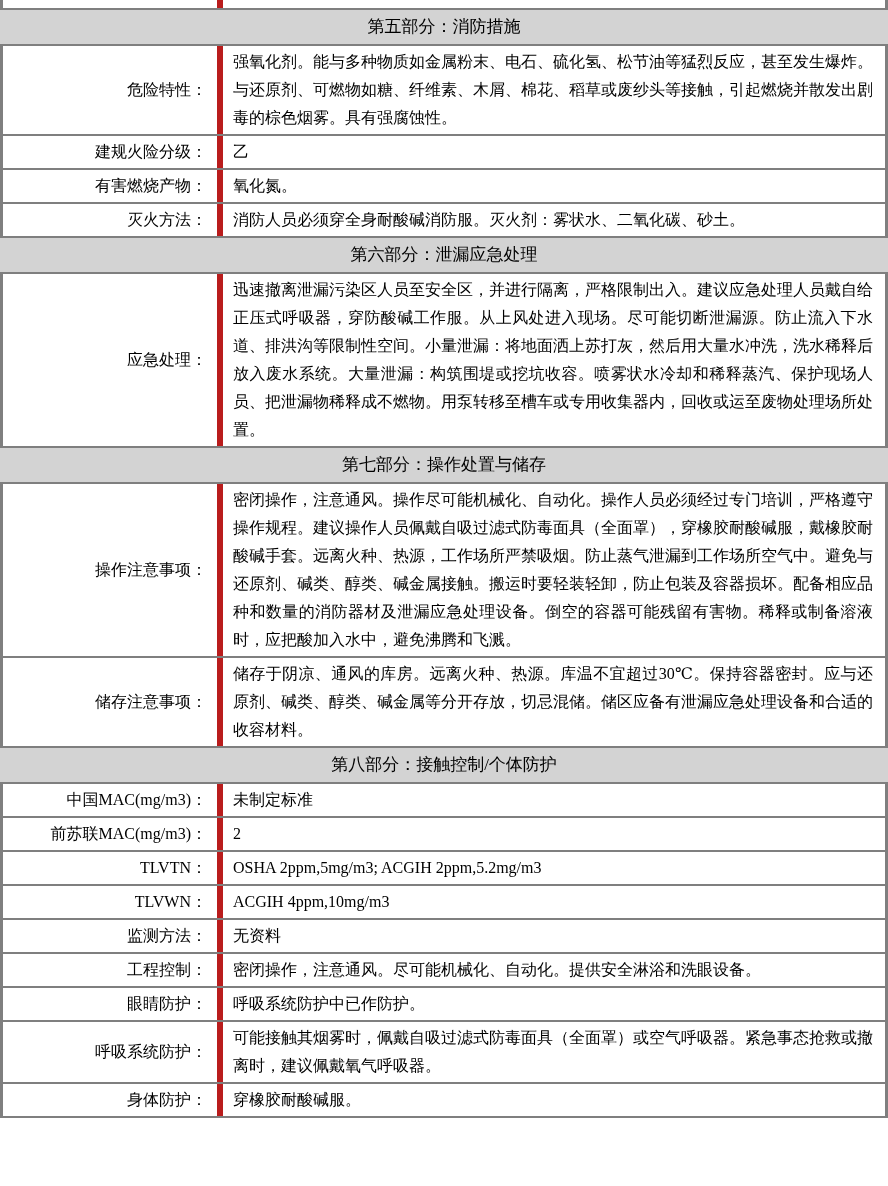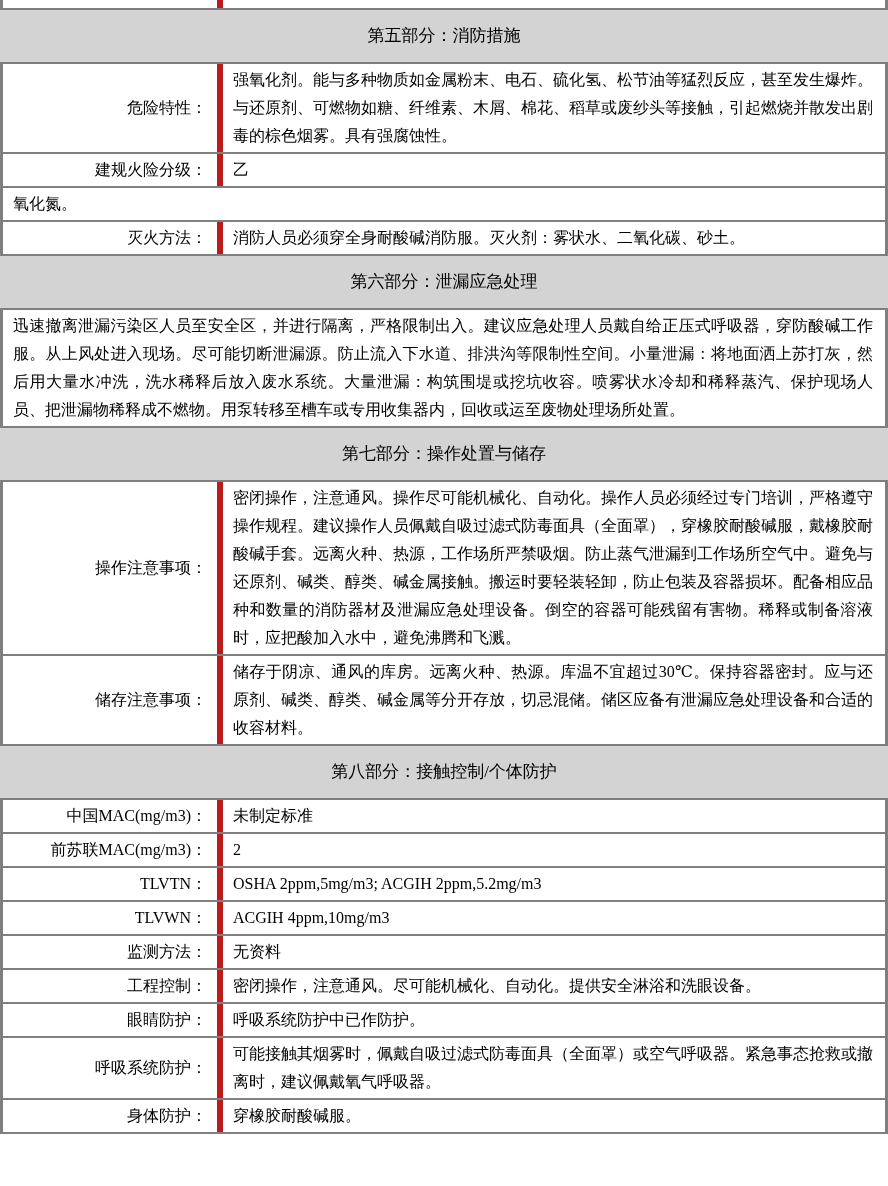--- a/index.html
+++ b/index.html
@@ -46,21 +46,21 @@
     flex: 1;
     box-sizing: border-box;
     padding: 2px 12px 2px 10px;
     display: flex;
     align-items: center;
     text-align: justify;
     border-radius: 28px;
   }
   .section-row {
     background: #d3d3d3;
-    height: 54px;
+    height: 36px;
     display: flex;
     align-items: center;
     justify-content: center;
     text-align: center;
     font-size: 17px;
   }
   .partial-row {
     height: 10px;
     min-height: 0;
   }
@@ -82,30 +82,32 @@
     </div>
     <div class="row field-row">
       <div class="label-cell">危险特性：</div>
       <div class="value-cell">强氧化剂。能与多种物质如金属粉末、电石、硫化氢、松节油等猛烈反应，甚至发生爆炸。与还原剂、可燃物如糖、纤维素、木屑、棉花、稻草或废纱头等接触，引起燃烧并散发出剧毒的棕色烟雾。具有强腐蚀性。</div>
     </div>
     <div class="row field-row">
       <div class="label-cell">建规火险分级：</div>
       <div class="value-cell">乙</div>
     </div>
     <div class="row field-row">
+      <div class="label-cell">有害燃烧产物：</div>
       <div class="value-cell">氧化氮。</div>
     </div>
     <div class="row field-row">
       <div class="label-cell">灭火方法：</div>
       <div class="value-cell">消防人员必须穿全身耐酸碱消防服。灭火剂：雾状水、二氧化碳、砂土。</div>
     </div>
     <div class="row section-row">
       <span>第六部分：泄漏应急处理</span>
     </div>
     <div class="row field-row">
+      <div class="label-cell">应急处理：</div>
       <div class="value-cell">迅速撤离泄漏污染区人员至安全区，并进行隔离，严格限制出入。建议应急处理人员戴自给正压式呼吸器，穿防酸碱工作服。从上风处进入现场。尽可能切断泄漏源。防止流入下水道、排洪沟等限制性空间。小量泄漏：将地面洒上苏打灰，然后用大量水冲洗，洗水稀释后放入废水系统。大量泄漏：构筑围堤或挖坑收容。喷雾状水冷却和稀释蒸汽、保护现场人员、把泄漏物稀释成不燃物。用泵转移至槽车或专用收集器内，回收或运至废物处理场所处置。</div>
     </div>
     <div class="row section-row">
       <span>第七部分：操作处置与储存</span>
     </div>
     <div class="row field-row">
       <div class="label-cell">操作注意事项：</div>
       <div class="value-cell">密闭操作，注意通风。操作尽可能机械化、自动化。操作人员必须经过专门培训，严格遵守操作规程。建议操作人员佩戴自吸过滤式防毒面具（全面罩），穿橡胶耐酸碱服，戴橡胶耐酸碱手套。远离火种、热源，工作场所严禁吸烟。防止蒸气泄漏到工作场所空气中。避免与还原剂、碱类、醇类、碱金属接触。搬运时要轻装轻卸，防止包装及容器损坏。配备相应品种和数量的消防器材及泄漏应急处理设备。倒空的容器可能残留有害物。稀释或制备溶液时，应把酸加入水中，避免沸腾和飞溅。</div>
     </div>
     <div class="row field-row">

